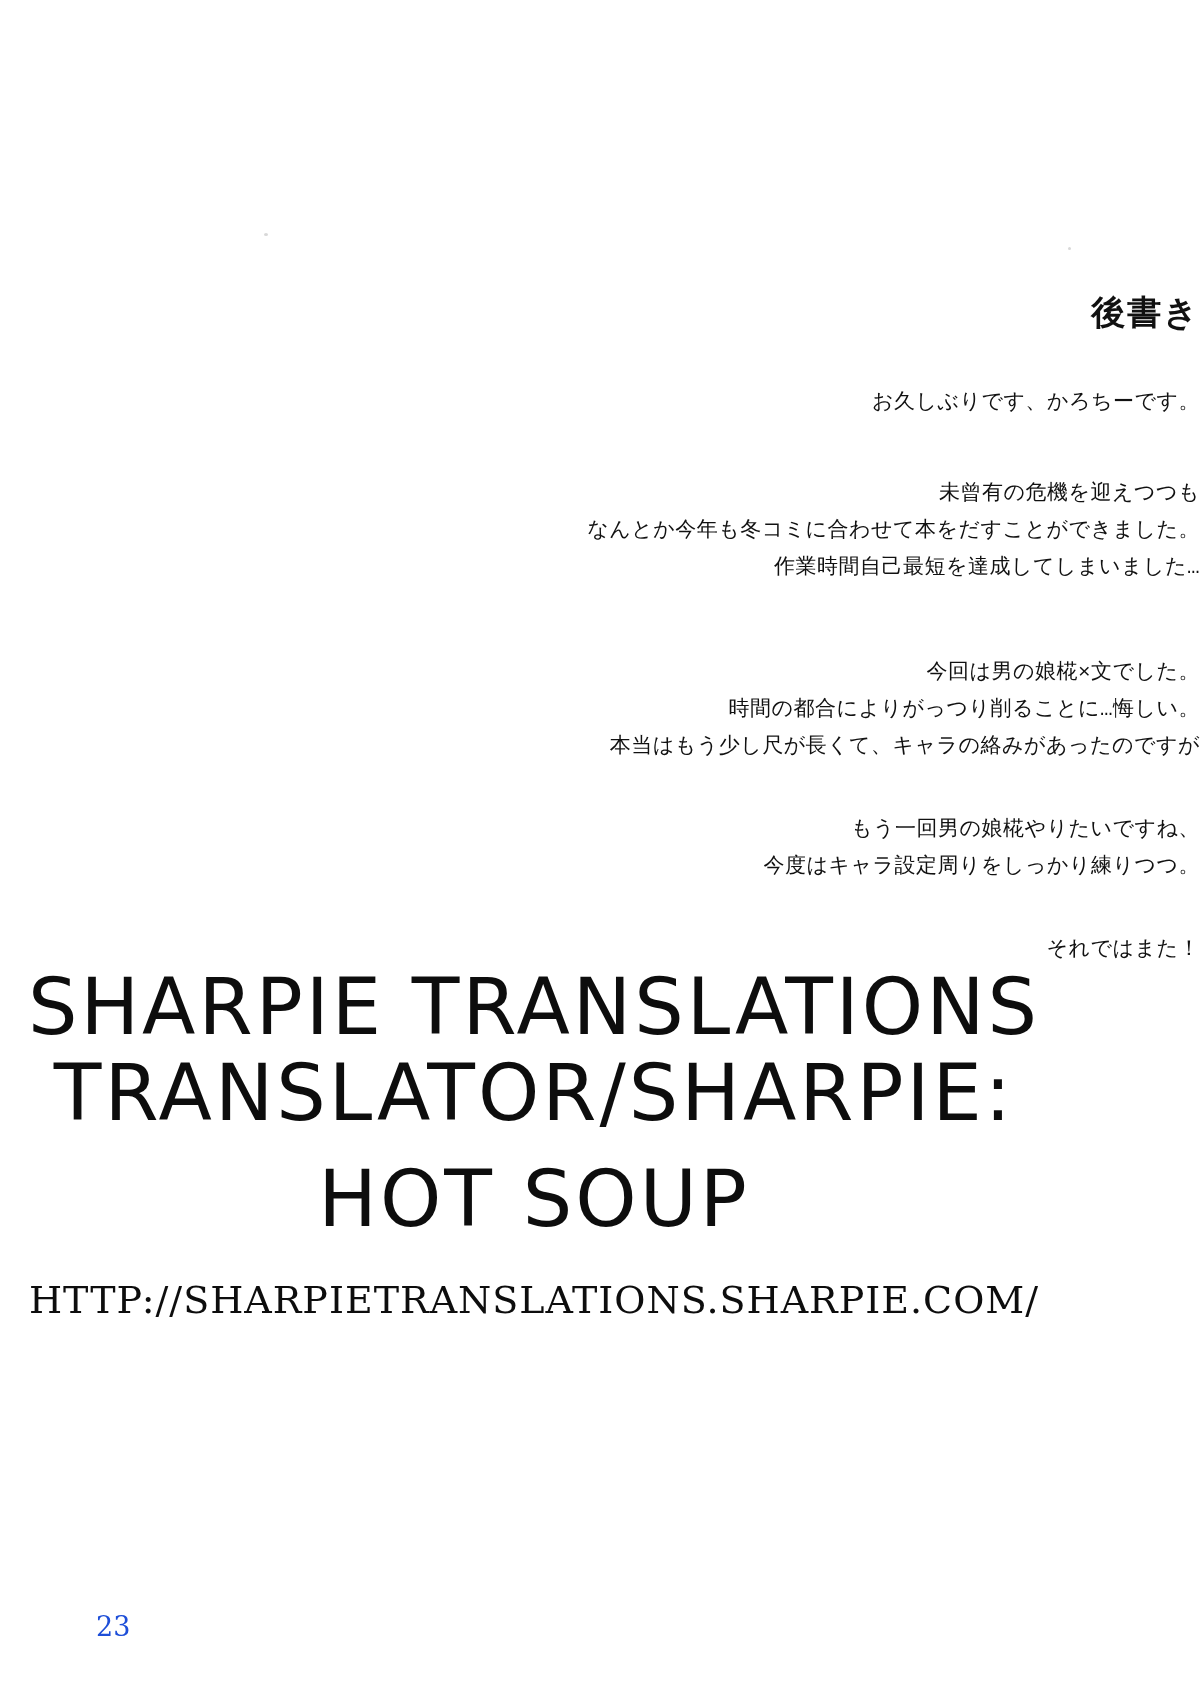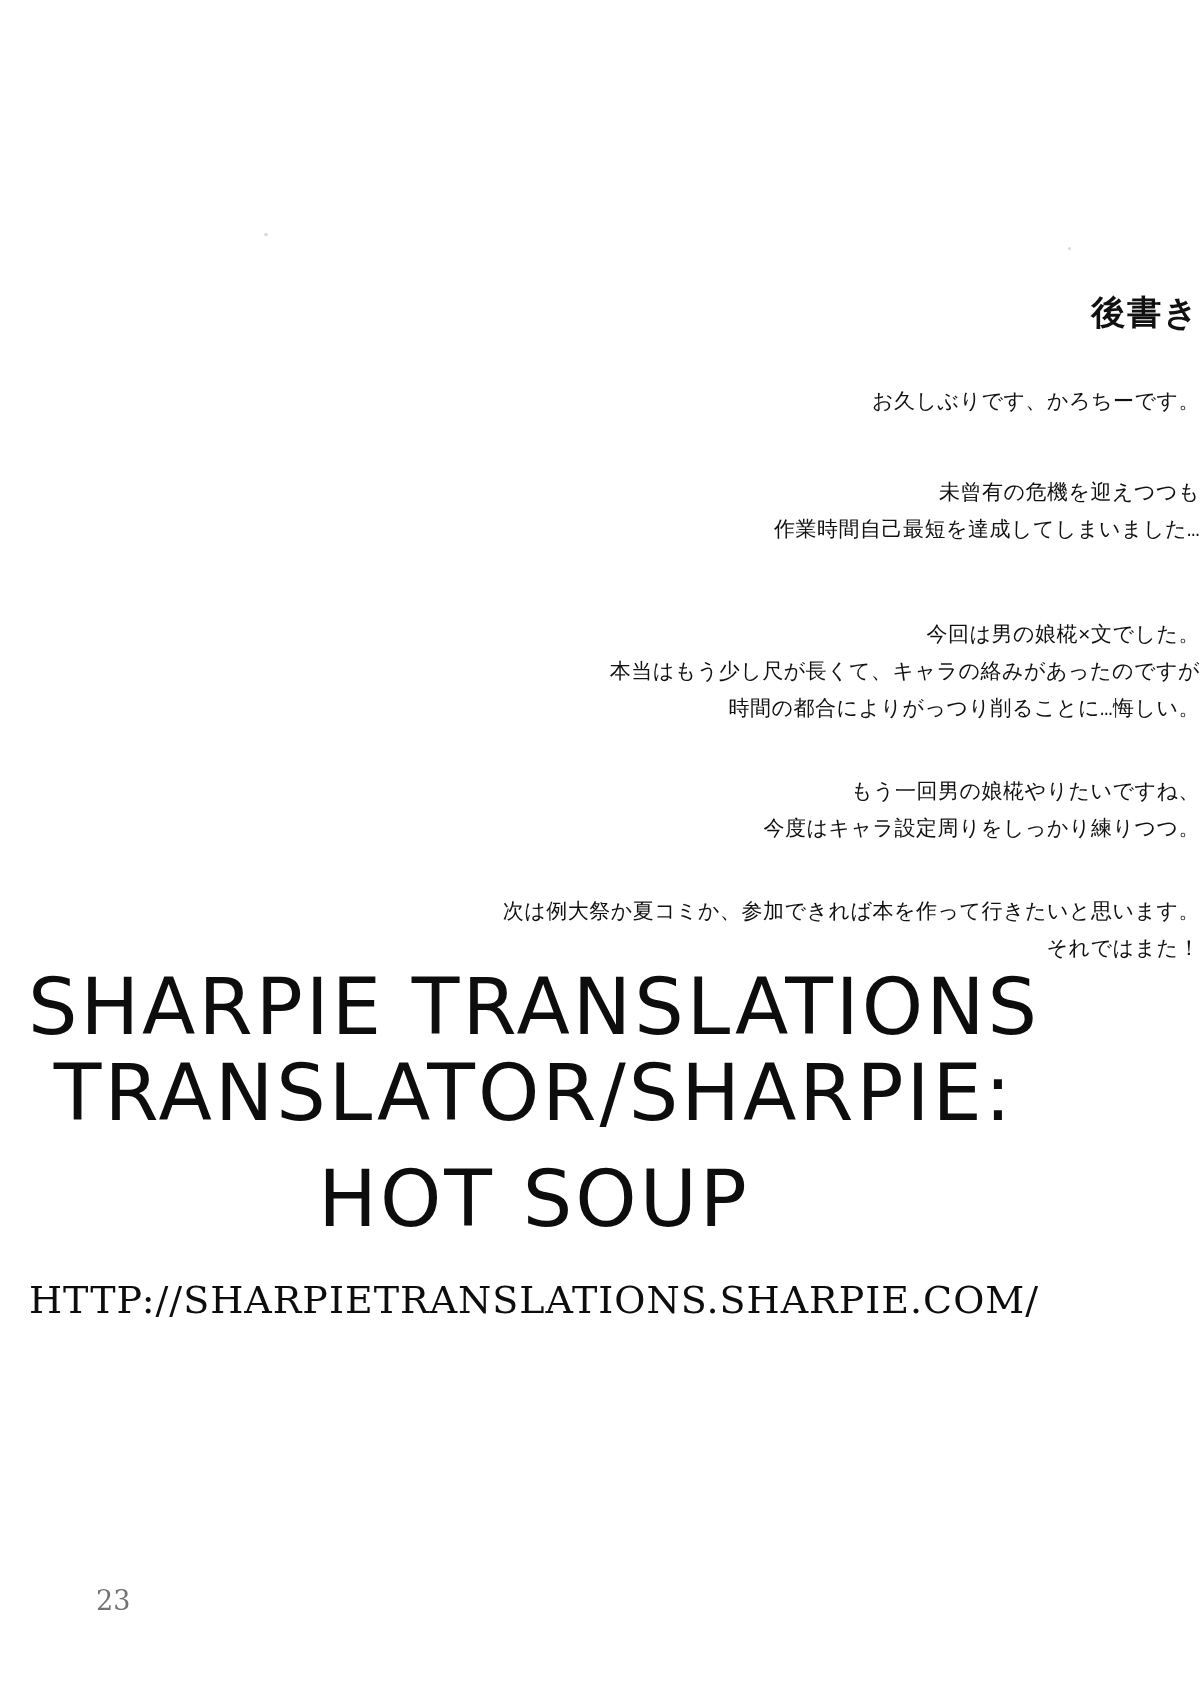--- a/index.html
+++ b/index.html
@@ -69,24 +69,24 @@
     font-family: "DejaVu Serif", serif;
     font-size: 38px;
     letter-spacing: 1px;
     white-space: nowrap;
   }
 
   
   .page-number {
     position: absolute;
     left: 96px;
-    bottom: 92px;
+    bottom: 66px;
     font-family: "DejaVu Serif", serif;
     font-size: 27px;
-    color: #737373;
+    color: #1d4ed8;
   }
 
   
   .speck {
     position: absolute;
     background: #d8d8d8;
     border-radius: 50%;
   }
 </style>
 </head>
@@ -98,36 +98,36 @@
   <span class="speck" style="left:1068px; top:247px; width:3px; height:3px;"></span>
 
   <section class="afterword">
     <h1 class="afterword-title">後書き</h1>
 
     <p>お久しぶりです、かろちーです。</p>
 
     <div class="para-gap-lg"></div>
 
     <p>未曾有の危機を迎えつつも</p>
+    <p>なんとか今年も冬コミに合わせて本をだすことができました。</p>
     <p>作業時間自己最短を達成してしまいました…</p>
 
     <div class="para-gap-xl"></div>
 
     <p>今回は男の娘椛×文でした。</p>
+    <p>時間の都合によりがっつり削ることに…悔しい。</p>
     <p>本当はもう少し尺が長くて、キャラの絡みがあったのですが</p>
-    <p>時間の都合によりがっつり削ることに…悔しい。</p>
 
     <div class="para-gap-md"></div>
 
     <p>もう一回男の娘椛やりたいですね、</p>
     <p>今度はキャラ設定周りをしっかり練りつつ。</p>
 
     <div class="para-gap-md"></div>
 
-    <p>次は例大祭か夏コミか、参加できれば本を作って行きたいと思います。</p>
     <p>それではまた！</p>
   </section>
 
   <section class="credits">
     <div class="credits-line credits-l1">SHARPIE TRANSLATIONS</div>
     <div class="credits-line credits-l2">TRANSLATOR/SHARPIE:</div>
     <div class="credits-line credits-l3">HOT SOUP</div>
     <div class="credits-url">HTTP://SHARPIETRANSLATIONS.SHARPIE.COM/</div>
   </section>
 

